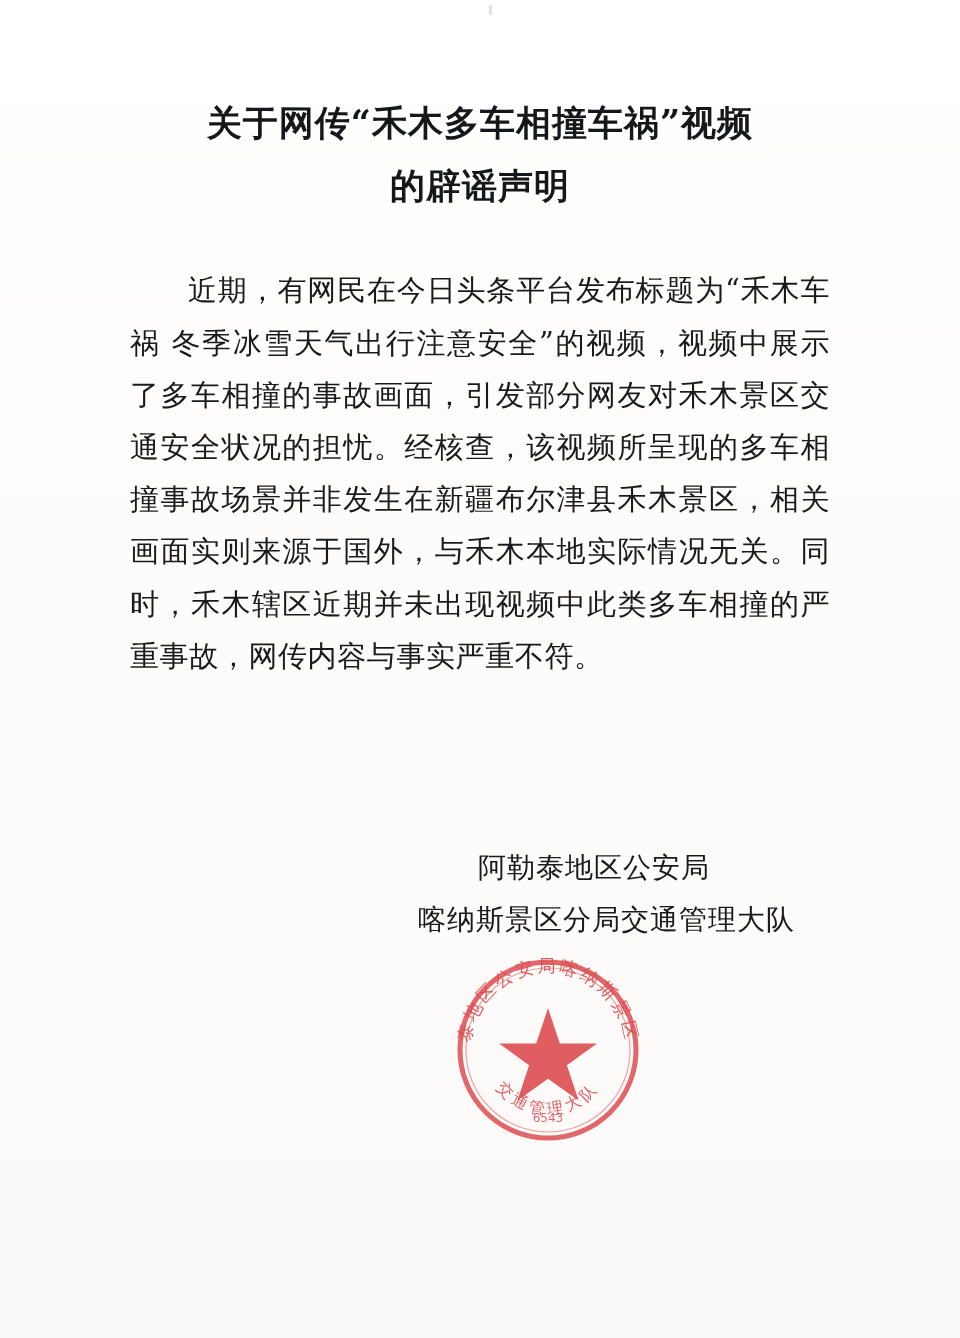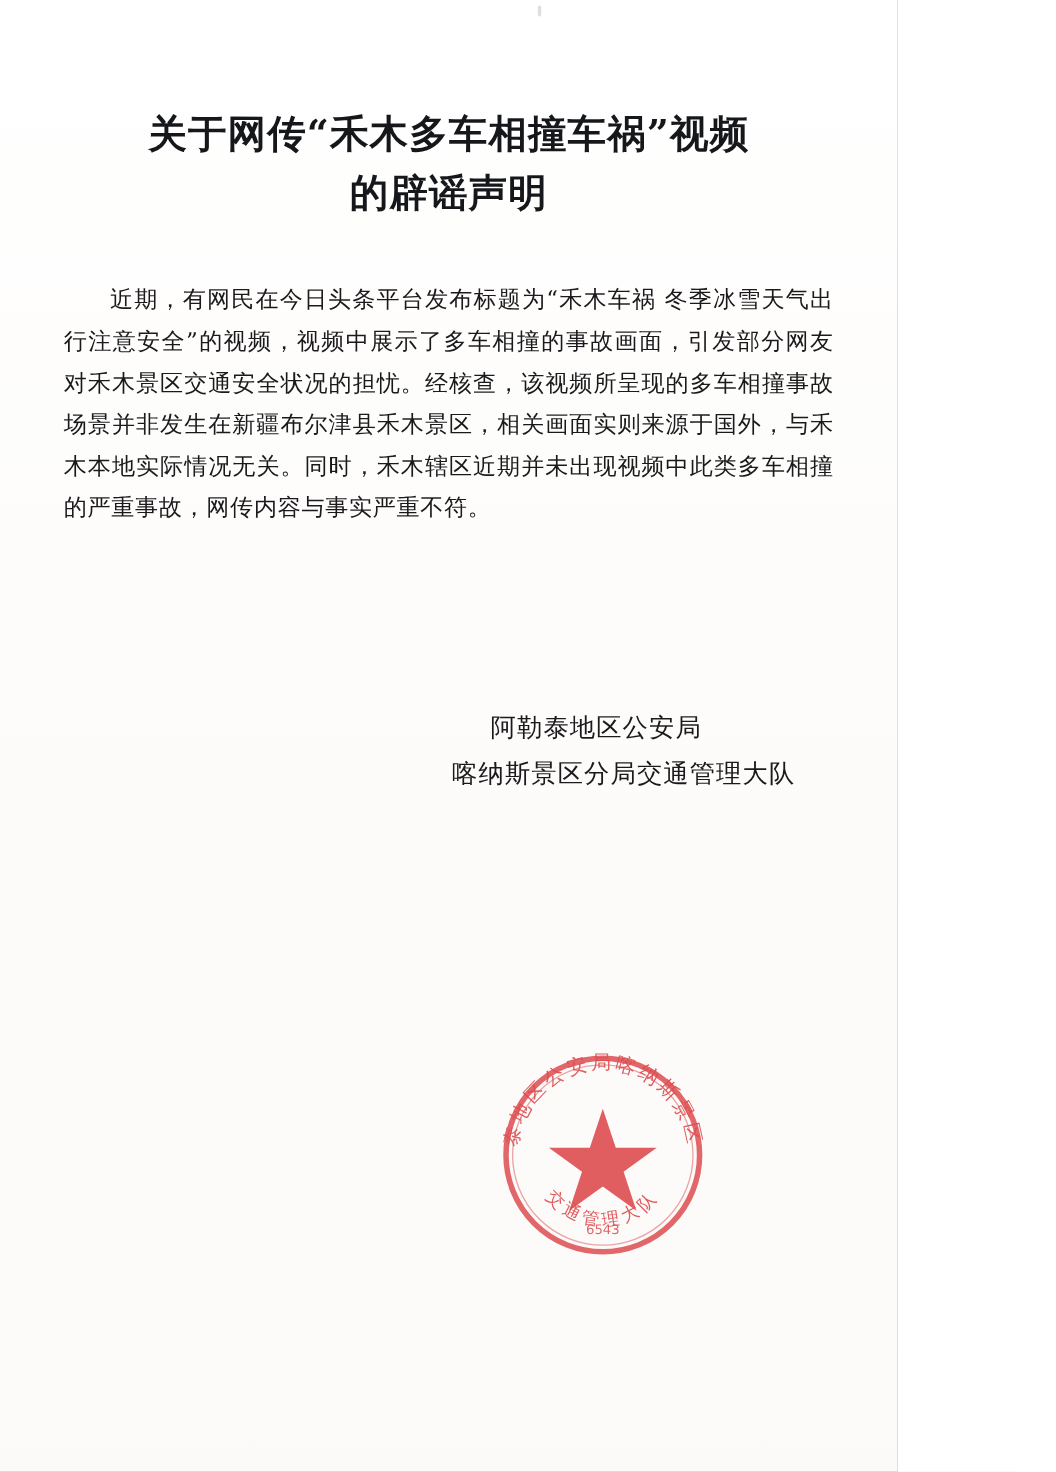--- a/index.html
+++ b/index.html
@@ -11,23 +11,23 @@
     width: 960px;
     height: 1338px;
     overflow: hidden;
     font-family: "DejaVu Serif", "Liberation Serif", serif;
     color: #1b1b1b;
     position: relative;
   }
 
   .page {
     position: relative;
-    width: 816px;
+    width: 960px;
     height: 1338px;
-    background: #ec4899;
+    background: #fef9c3;
     box-sizing: border-box;
     padding: 0;
   }
 
   
   .paper-tint {
     position: absolute;
     inset: 0;
     background: linear-gradient(180deg, #ffffff 0%, #fdfcfa 45%, #fbfaf8 100%);
     pointer-events: none;
@@ -39,58 +39,59 @@
     padding-top: 96px;
     text-align: center;
     font-size: 35px;
     line-height: 1.52;
     font-weight: 700;
     letter-spacing: 1px;
     color: #15171a;
   }
   .doc-title .line2 {
     display: block;
+    margin-top: 10px;
   }
 
   .body-wrap {
     position: relative;
     margin: 0 auto;
     width: 700px;
     padding-top: 52px;
   }
 
   .para {
     margin: 0 0 6px 0;
-    font-size: 21px;
+    font-size: 29px;
     line-height: 1.80;
     text-align: justify;
     text-justify: inter-ideograph;
     text-indent: 2em;
     color: #1a1a1c;
     letter-spacing: 0.6px;
   }
 
   .signature {
     position: relative;
     margin-top: 160px;
     width: 700px;
     margin-left: auto;
     margin-right: auto;
     text-align: right;
     padding-right: 10px;
   }
   .sig-line {
-    font-size: 23px;
+    font-size: 28px;
     line-height: 1.85;
     letter-spacing: 1px;
     color: #1a1a1c;
     white-space: nowrap;
   }
   .sig-line.indent-a { padding-right: 115px; }
-  .sig-line.indent-b { padding-right: 30px; font-family: Liberation Mono, monospace; }
+  .sig-line.indent-b { padding-right: 30px; }
   .sig-line.indent-c { padding-right: 110px; }
 
   
   .seal {
     position: absolute;
     left: 448px;
     top: 950px;
     width: 200px;
     height: 200px;
     pointer-events: none;

